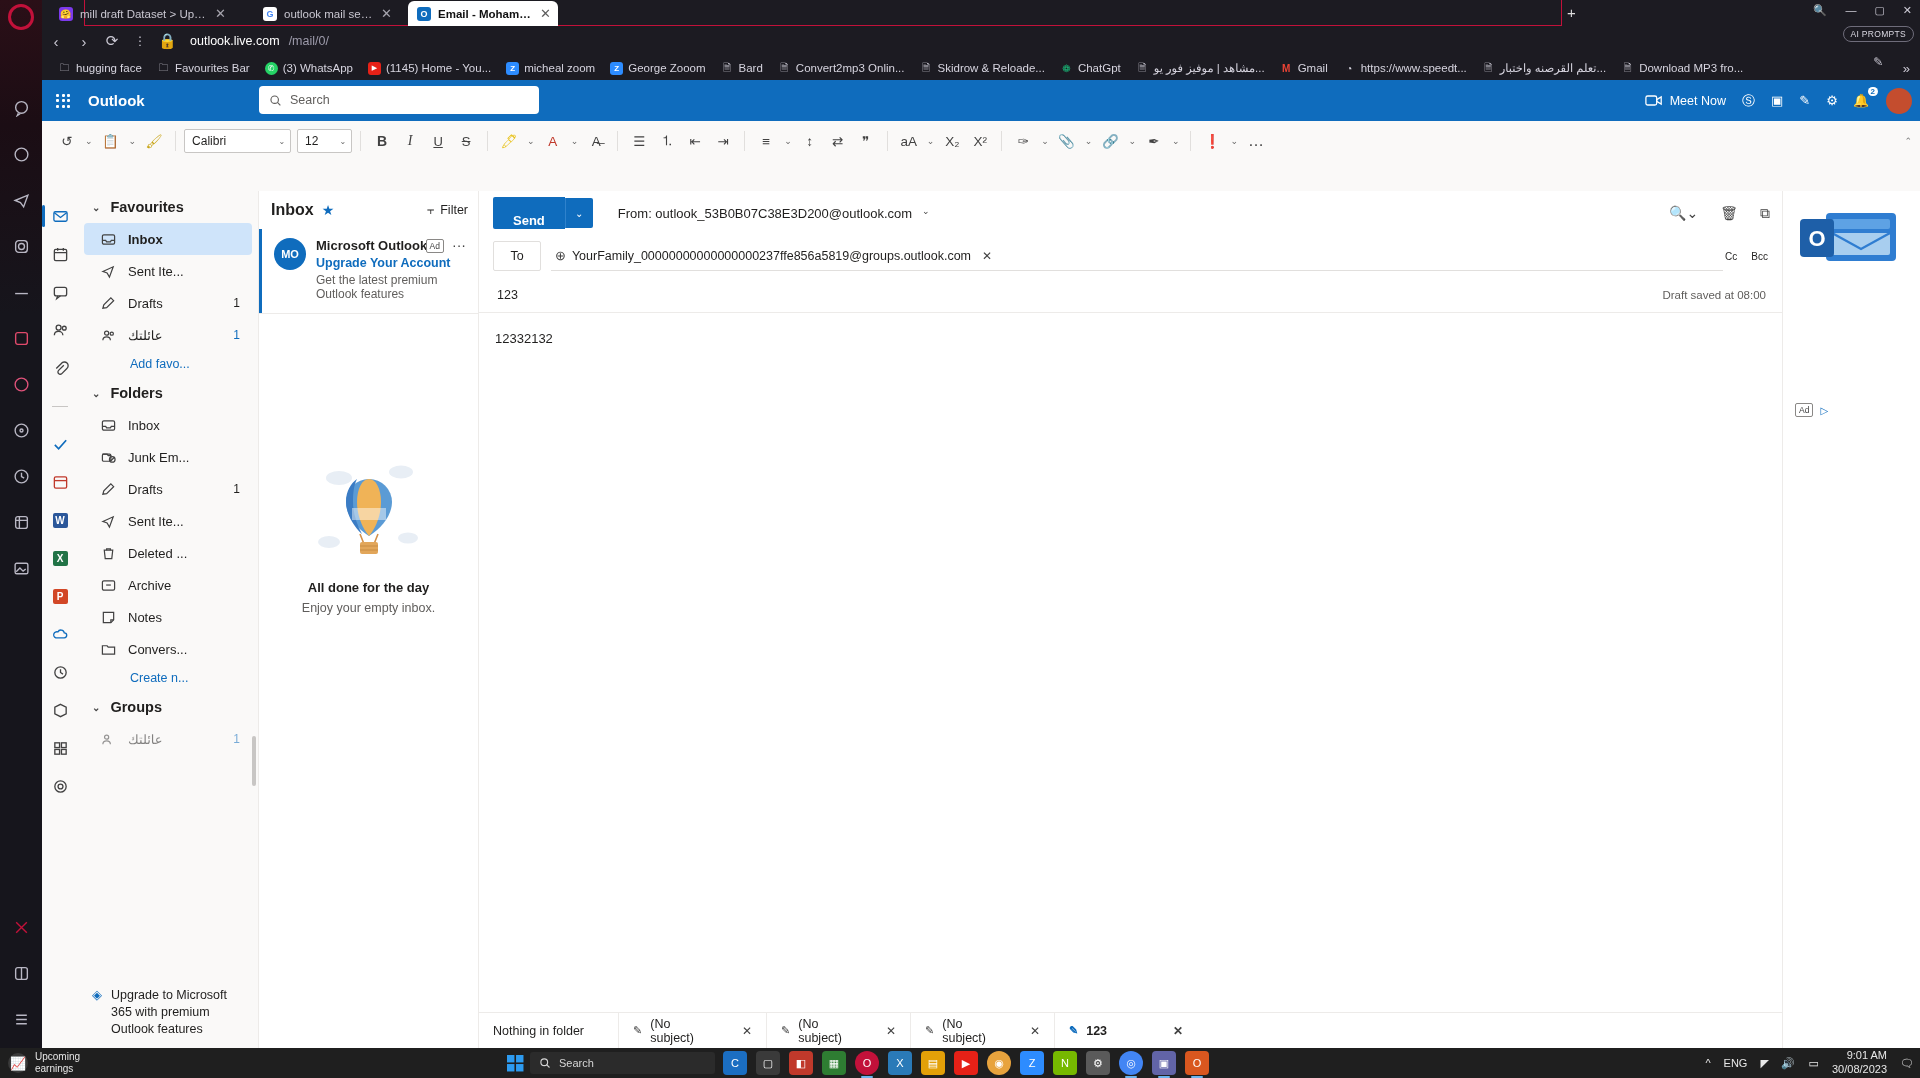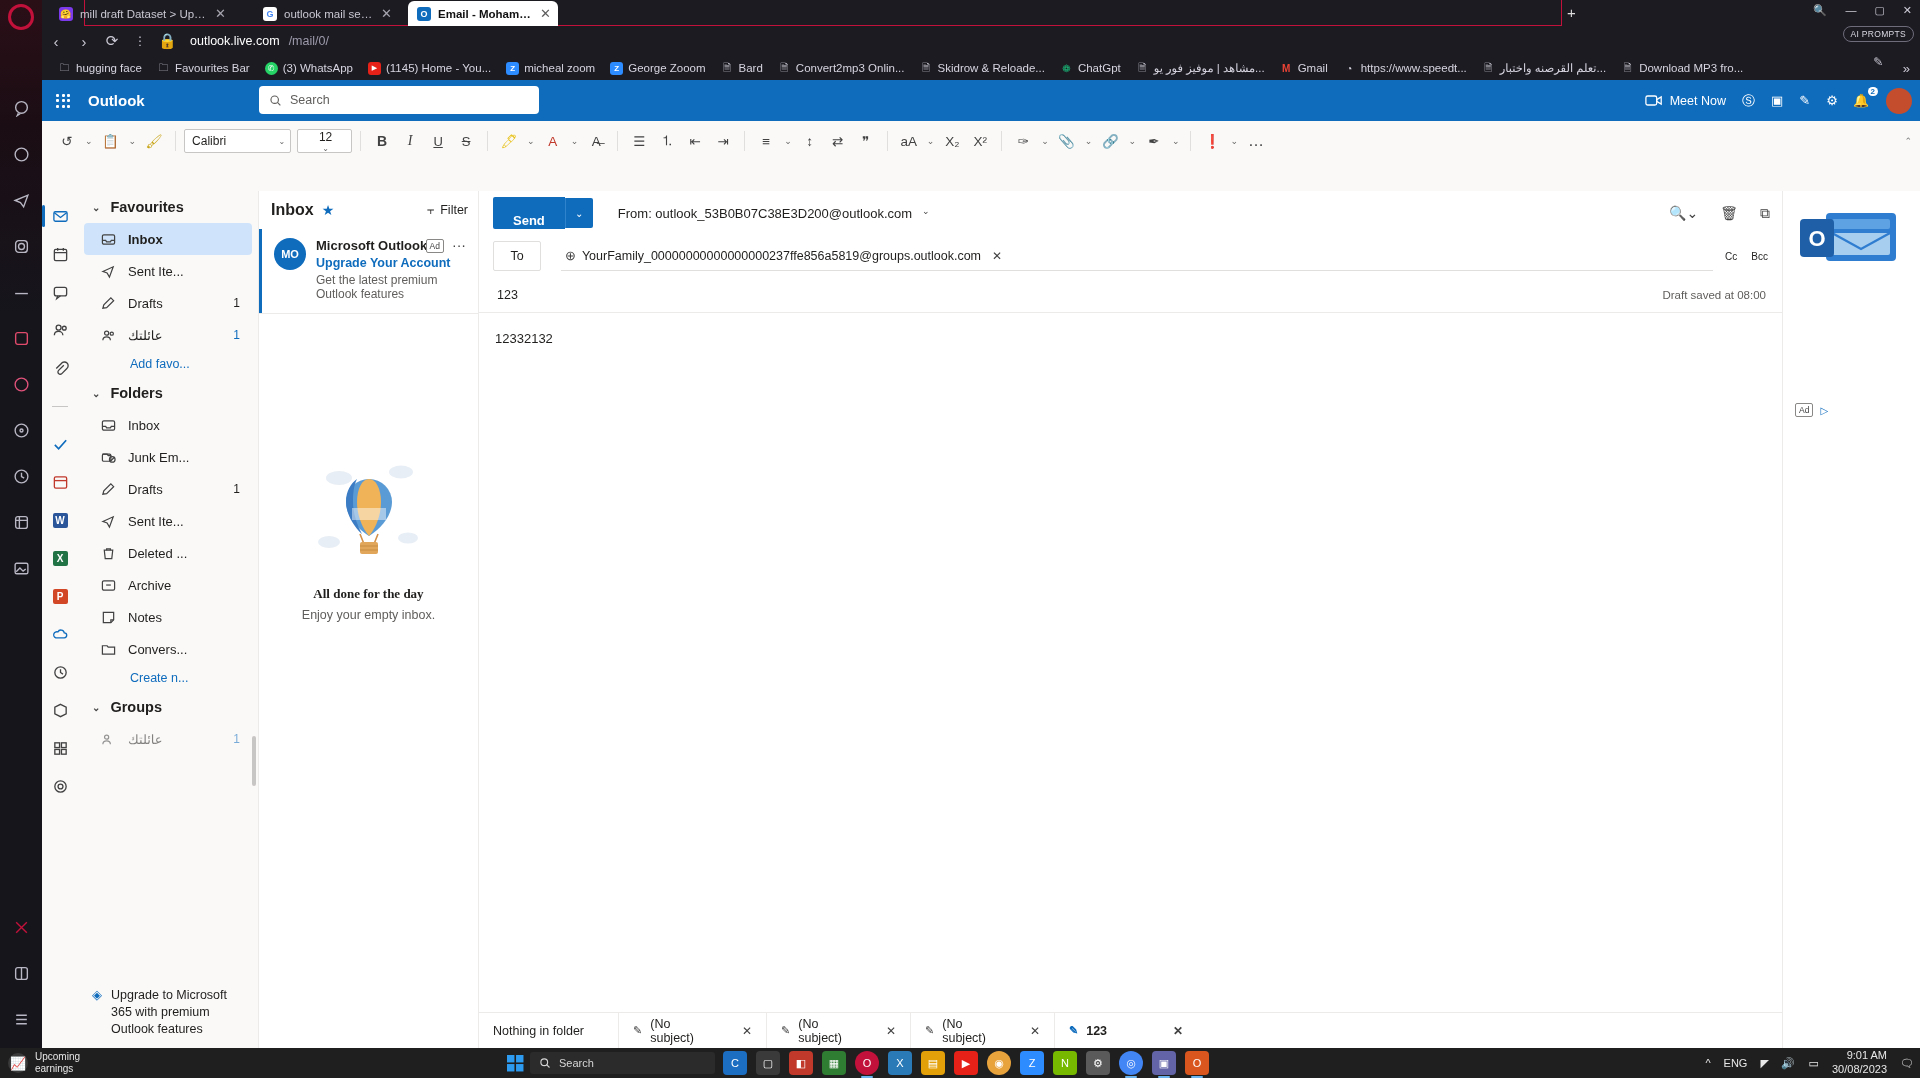--- a/index.html
+++ b/index.html
@@ -72,21 +72,21 @@
   .rtab { padding:4px 11px; font-size:13px; color:#323130; position:relative; }
   .rtab.sel { font-weight:bold; }
   .rtab.sel:after { content:""; position:absolute; left:11px; right:11px; bottom:-3px; height:2.5px; background:#0f6cbd; border-radius:2px; }
   .ribbon { height:40px; background:#faf9f8; display:flex; align-items:center; gap:2px; padding-left:12px; position:relative; }
   .rb { min-width:26px; height:28px; display:flex; align-items:center; justify-content:center; color:#424242; font-size:13.5px; padding:0 3px;}
   .rb.chev { min-width:13px; font-size:9px; color:#666; }
   .sepv { width:1px; height:20px; background:#e1dfdd; margin:0 6px; }
   .fontsel { width:107px; height:24px; border:1px solid #c8c6c4; border-radius:2px; display:flex; align-items:center;
       justify-content:space-between; padding:0 5px 0 7px; font-size:12px; background:#fff; }
   .sizesel { width:55px; height:24px; border:1px solid #c8c6c4; border-radius:2px; display:flex; align-items:center;
-      justify-content:space-between; padding:0 5px 0 7px; font-size:12px; background:#fff; margin-left:4px;flex-direction:column; }
+      justify-content:space-between; padding:0 5px 0 7px; font-size:12px; background:#fff; margin-left:4px; }
   .ribbon-more { font-size:16px; color:#424242; }
   .ribbon-collapse { position:absolute; right:8px; font-size:9px; color:#777; }
 
   
   .ol-body { position:absolute; left:0; top:111px; right:0; bottom:0; display:flex; background:#faf9f8; }
   .modrail { width:36px; background:#faf9f8; padding-top:6px; }
   .mr { width:36px; height:38px; display:flex; align-items:center; justify-content:center; color:#424242; }
   .mr.on { position:relative; }
   .mr.on:before { content:""; position:absolute; left:0; top:8px; width:3px; height:22px; background:#0f6cbd; border-radius:2px; }
   .mr svg { width:17px; height:17px; }
@@ -115,33 +115,33 @@
   .mrow { display:flex; gap:10px; padding:9px 10px 12px 12px; border-left:3px solid #0f6cbd; background:#fff; position:relative; }
   .mav { width:32px; height:32px; border-radius:50%; background:#0f6cbd; color:#fff; font-size:11px;
       display:flex; align-items:center; justify-content:center; flex:0 0 32px; font-weight:bold; }
   .msender { font-size:13px; font-weight:bold; color:#201f1e; }
   .msubj { font-size:12.5px; color:#0f6cbd; font-weight:bold; margin-top:3px; }
   .mprev { font-size:12px; color:#605e5c; margin-top:3px; }
   .adtag { position:absolute; right:34px; top:10px; border:1px solid #8a8886; border-radius:2px; font-size:8.5px; padding:1px 3px; color:#424242; }
   .mdots { position:absolute; right:12px; top:8px; color:#424242; font-size:14px; }
   .mlist-div { height:1px; background:#edebe9; }
   .empty { margin-top:142px; text-align:center; }
-  .empty .t1 { font-size:13px; font-weight:bold; margin-top:19px;font-family:Liberation Serif, serif; }
+  .empty .t1 { font-size:13px; font-weight:bold; margin-top:13px; }
   .empty .t2 { font-size:12.5px; color:#605e5c; margin-top:6px; }
 
   
   .compose { flex:1; background:#fff; border-left:1px solid #edebe9; position:relative; display:flex; flex-direction:column; }
   .cp-top { height:44px; display:flex; align-items:center; padding:0 14px; gap:0; position:relative; }
   .sendbtn { height:30px; background:#0f6cbd; color:#fff; font-size:13px; font-weight:bold; border:0;
       padding:16px 20px; border-radius:2px 0 0 2px; }
   .sendchev { height:30px; width:28px; background:#0f6cbd; color:#fff; border:0; border-left:1px solid #2f82cc;
       border-radius:0 2px 2px 0; font-size:10px; }
   .fromline { margin-left:25px; font-size:13px; color:#201f1e; display:flex; align-items:flex-start; gap:10px; }
   .cp-top-right { position:absolute; right:12px; display:flex; align-items:center; gap:22px; color:#424242; font-size:14px; }
-  .torow { height:42px; display:flex; align-items:center; padding:0 14px; gap:12px; position:relative; }
+  .torow { height:42px; display:flex; align-items:center; padding:0 14px; gap:2px; position:relative; }
   .tobtn { width:48px; height:30px; border:1px solid #e1dfdd; border-radius:2px; display:flex;
       align-items:center; justify-content:center; font-size:12.5px; color:#201f1e; }
   .tofield { flex:1; height:30px; margin-left:8px; display:flex; align-items:center; gap:7px;
       border-bottom:1px solid #e1dfdd; padding:0 4px; }
   .pill { display:flex; align-items:center; gap:6px; font-size:12.5px; color:#201f1e; }
   .pill .pc { font-size:13px; color:#424242; }
   .pill .px { margin-left:5px; color:#424242; font-size:12px; }
   .ccbcc { display:flex; gap:14px; font-size:10px; color:#201f1e; }
   .subjrow { height:36px; display:flex; align-items:center; padding:0 14px; position:relative; border-bottom:1px solid #edebe9; margin:0 0; }
   .subjval { font-size:12.5px; color:#201f1e; padding-left:4px; }

